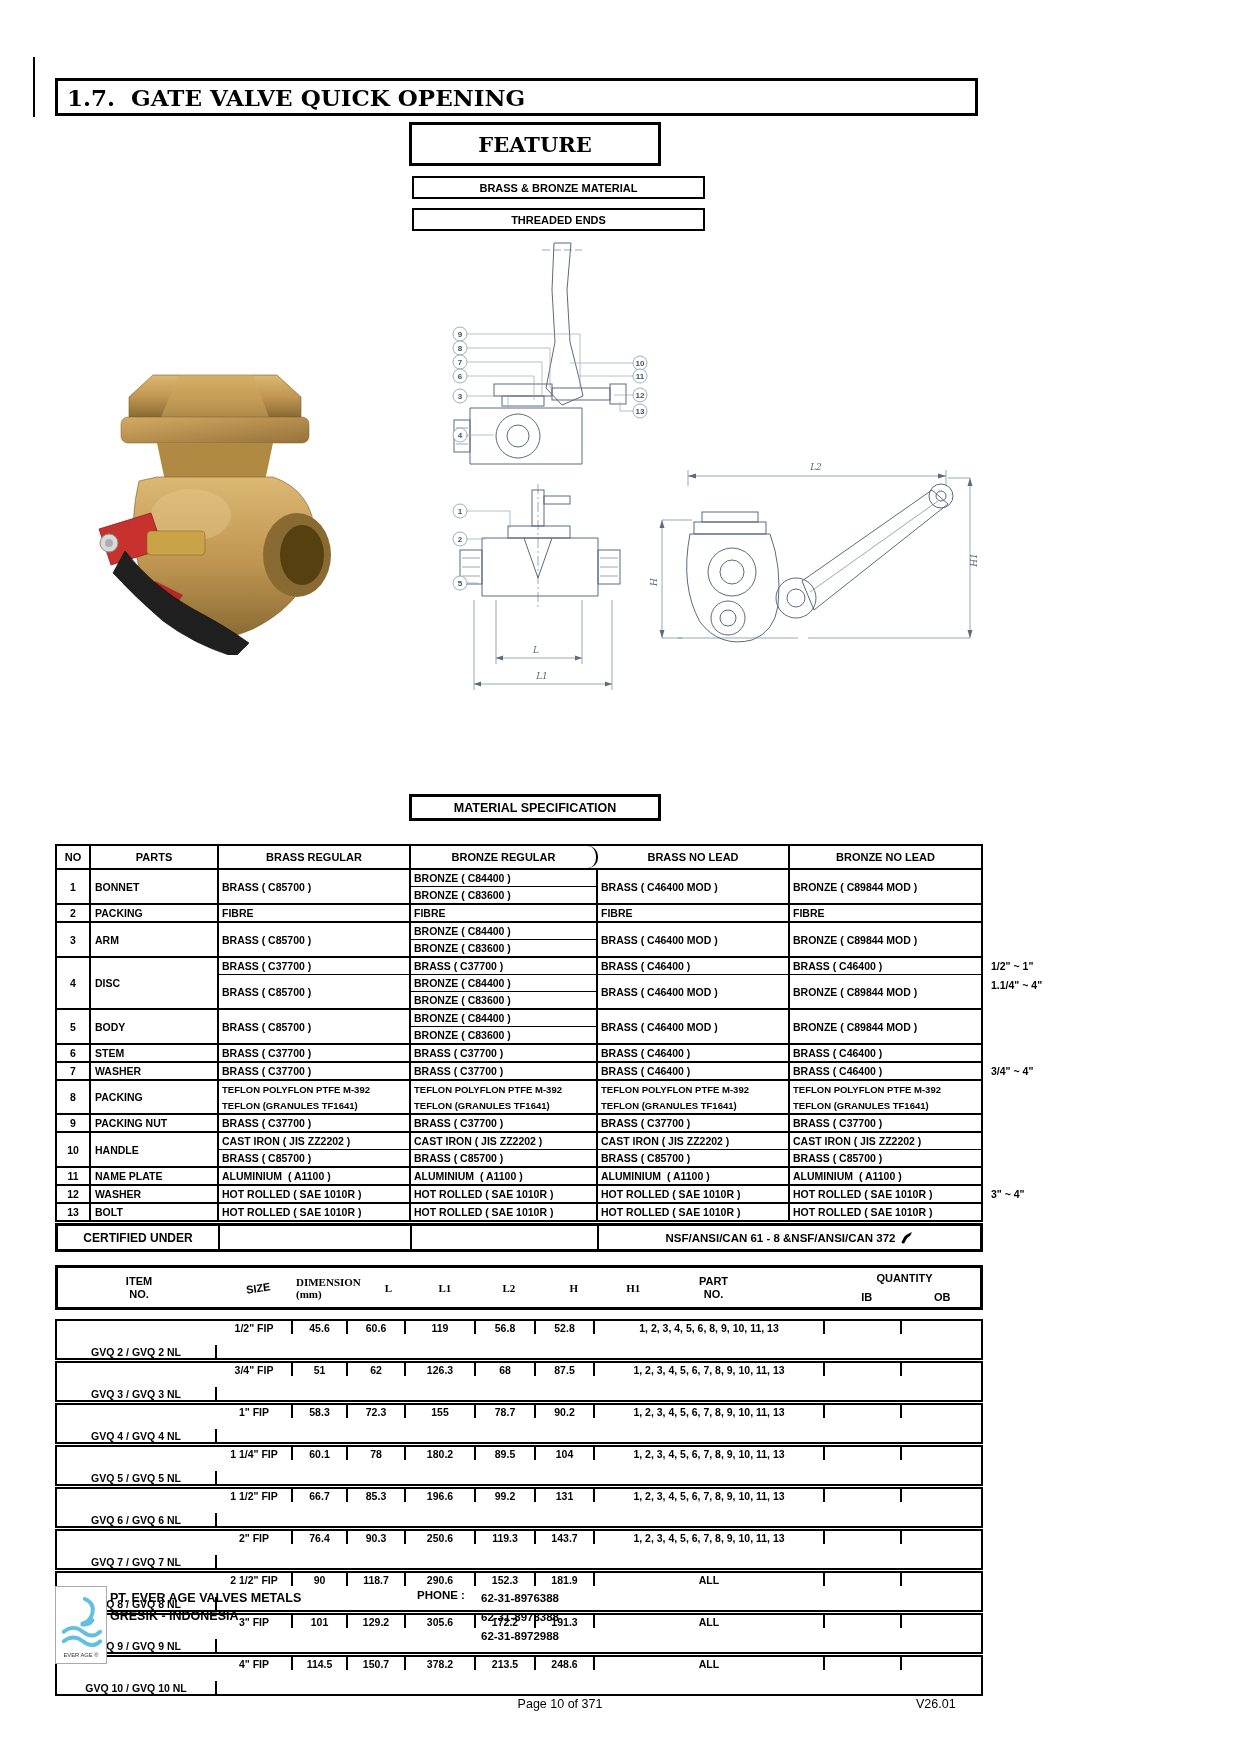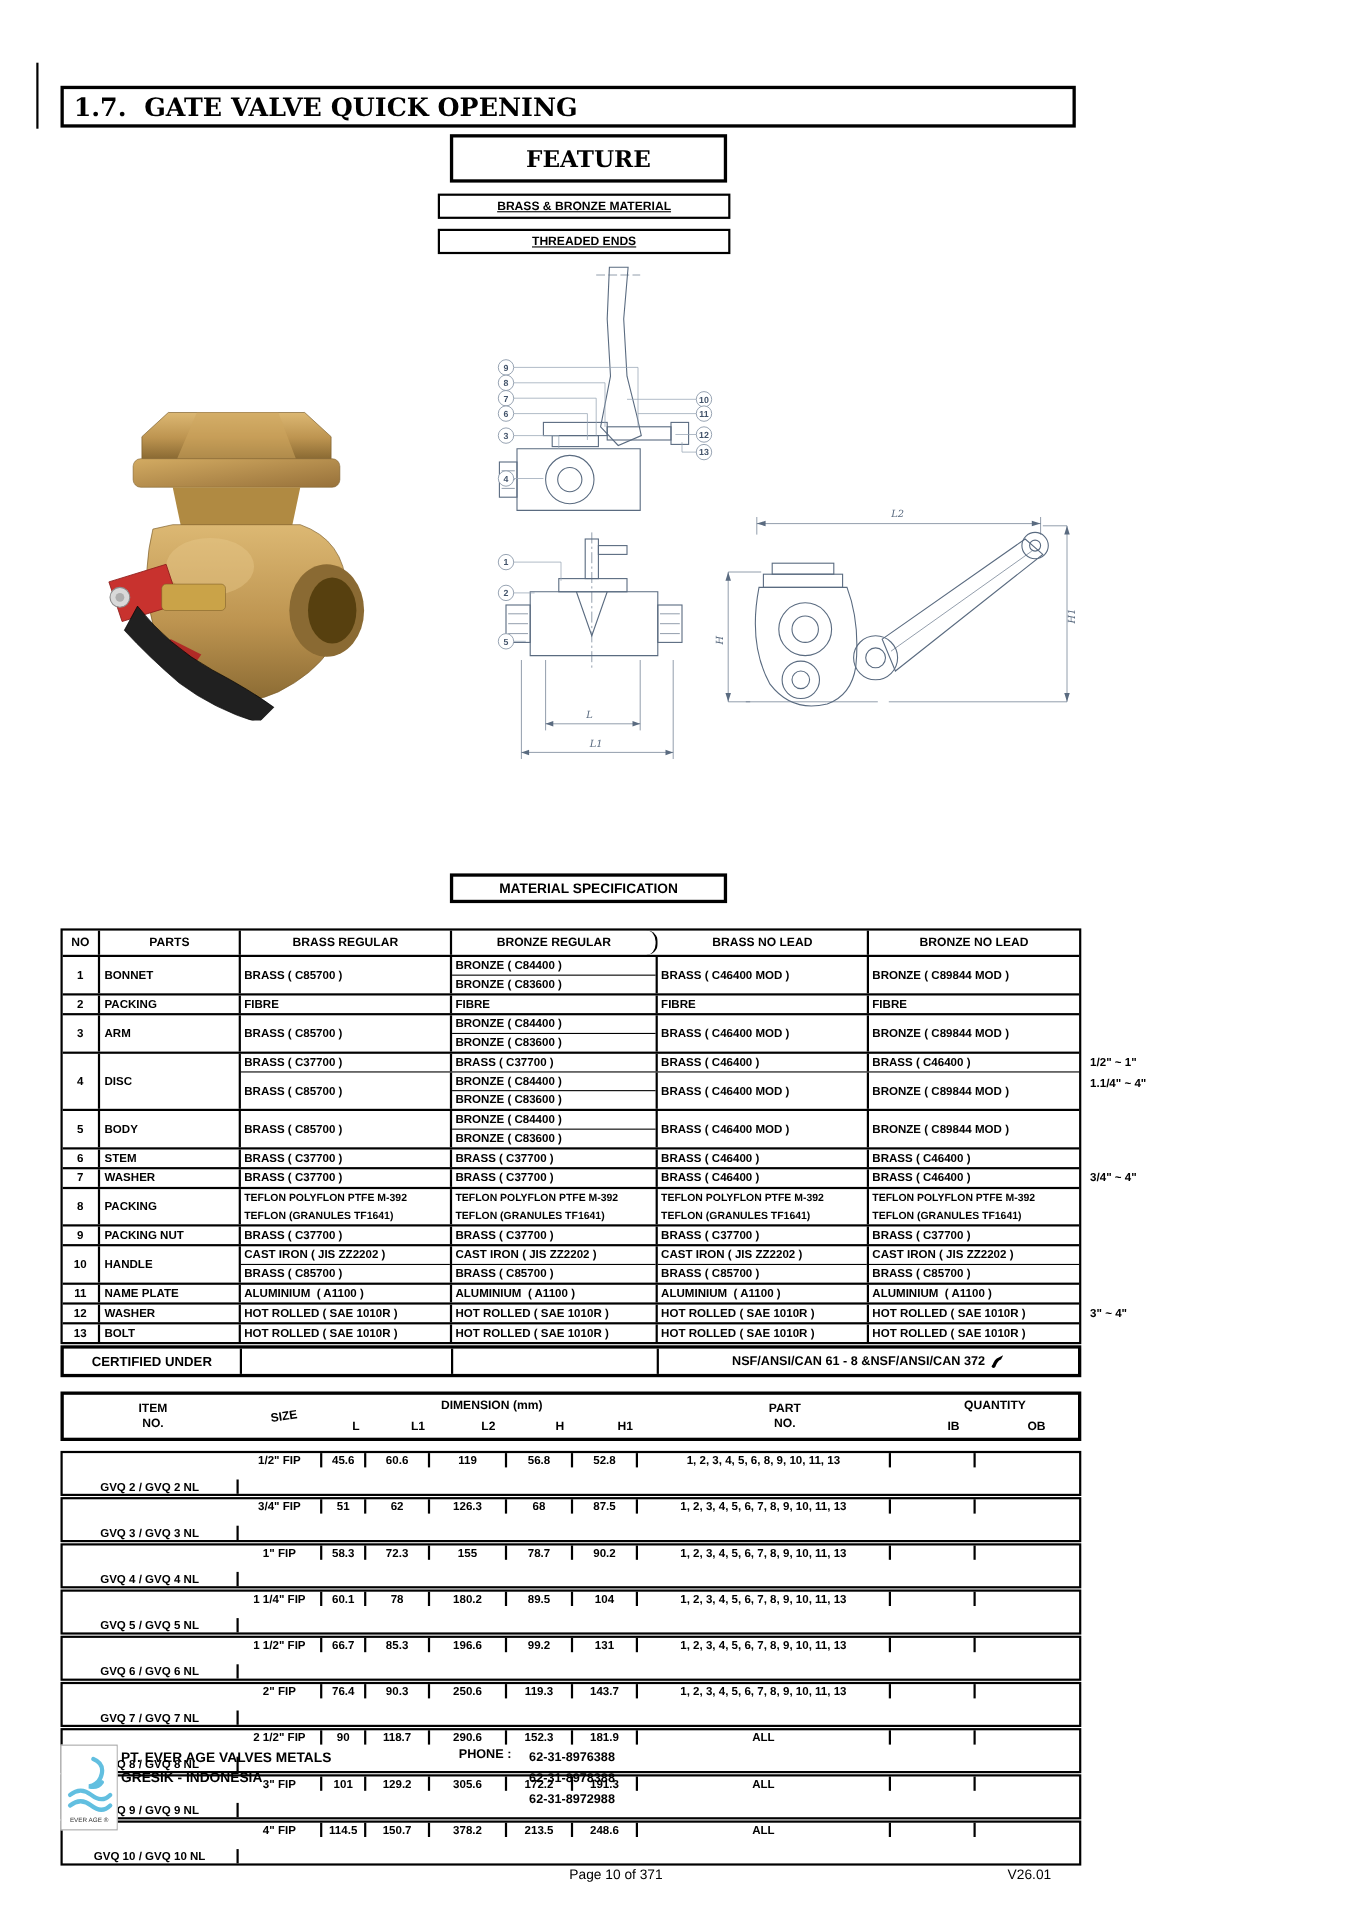--- a/index.html
+++ b/index.html
@@ -7,21 +7,21 @@
         font-family:"Liberation Sans",sans-serif;color:#000;overflow:hidden;}
   .abs{position:absolute;box-sizing:border-box;}
   .ctr{display:flex;align-items:center;justify-content:center;text-align:center;}
 
   
   #margin-tick{left:33px;top:57px;width:2px;height:60px;background:#000;}
   #title-box{left:55px;top:78px;width:923px;height:38px;border:3px solid #000;
              font:700 23px "DejaVu Serif",serif;line-height:33px;padding-left:9px;white-space:pre;}
   #feature-box{left:409px;top:122px;width:252px;height:44px;border:3px solid #000;
                font:700 21px "DejaVu Serif",serif;}
-  .sub-box{left:398px;width:266px;height:23px;border:2px solid #000;font:700 11px "Liberation Sans",sans-serif;text-decoration:underline;}
+  .sub-box{left:412px;width:293px;height:23px;border:2px solid #000;font:700 11px "Liberation Sans",sans-serif;}
   #feature-item-0{top:176px;}
   #feature-item-1{top:208px;}
   #matspec-box{left:409px;top:794px;width:252px;height:27px;border:3px solid #000;
                font:700 12.5px "Liberation Sans",sans-serif;}
 
   
   svg{display:block;}
   .draw{stroke:#5a6b80;fill:none;stroke-width:1;}
   .thin{stroke:#5a6b80;fill:none;stroke-width:.6;}
   .dimtxt{font:italic 9px "DejaVu Serif",serif;fill:#5a6b80;stroke:none;}
@@ -67,38 +67,38 @@
   .c-cell:nth-child(2){width:192px;}
   .c-cell:nth-child(3){width:187px;}
   .c-cell:nth-child(4){flex:1;border-right:none;gap:4px;text-align:right;}
 
   
   #dim-header{left:55px;top:1265px;width:928px;height:45px;border:3px solid #000;display:flex;
               font:700 11px "Liberation Sans",sans-serif;}
   .dh-item{width:162px;display:flex;flex-direction:column;align-items:center;justify-content:center;line-height:13px;}
   .dh-size{width:76px;display:flex;align-items:center;justify-content:center;}
   .dh-size span{transform:rotate(-8deg);display:inline-block;}
-  .dh-dims{width:302px;display:flex;flex-direction:column;}
+  .dh-dims{width:302px;display:flex;flex-direction:row;font-family:Liberation Serif, serif;}
   .dh-dims-top{flex:1;display:flex;align-items:center;justify-content:center;}
   .dh-dims-bot{flex:1;display:flex;}
   .dh-d{display:flex;align-items:center;justify-content:center;}
   .dh-d:nth-child(1){width:55px;} .dh-d:nth-child(2){width:58px;} .dh-d:nth-child(3){width:70px;}
   .dh-d:nth-child(4){width:60px;} .dh-d:nth-child(5){width:59px;}
   .dh-part{width:231px;display:flex;flex-direction:column;align-items:center;justify-content:center;line-height:13px;}
   .dh-qty{flex:1;display:flex;flex-direction:column;}
   .dh-qty-top{flex:1;display:flex;align-items:center;justify-content:center;}
   .dh-qty-bot{flex:1;display:flex;}
   .dh-q{flex:1;display:flex;align-items:center;justify-content:center;}
 
   
   #dim-rows{left:55px;top:1319px;width:928px;}
   .d-row{display:flex;border:2px solid #000;margin-bottom:1px;box-sizing:border-box;}
   .d-cell{box-sizing:border-box;border-right:2px solid #000;height:13px;display:flex;align-items:center;justify-content:center;
           font:700 10.5px "Liberation Sans",sans-serif;white-space:pre;}
-  .d-item{width:160px;margin-top:24px;} .d-size{width:76px;} .d-l{width:40px;} .d-l1{width:58px;} .d-l2{width:70px;}
+  .d-item{width:160px;margin-top:24px;} .d-size{width:76px;} .d-l{width:55px;} .d-l1{width:58px;} .d-l2{width:70px;}
   .d-h{width:60px;} .d-h1{width:59px;} .d-part{width:230px;} .d-ib{width:77px;} .d-ob{flex:1;border-right:none;}
 
   
   #logo-box{left:55px;top:1586px;width:52px;height:78px;border:1px solid #aaa;background:#fdfdfd;}
   #company-block{left:110px;top:1589px;font:700 12.5px "Liberation Sans",sans-serif;line-height:18px;}
   #phone-label{left:417px;top:1589px;font:700 11.5px "Liberation Sans",sans-serif;}
   #phone-numbers{left:481px;top:1589px;font:700 11.5px "Liberation Sans",sans-serif;line-height:19px;}
   #fax-block{left:662px;top:1589px;font:700 11.5px "Liberation Sans",sans-serif;line-height:19px;}
   #page-number{left:430px;top:1697px;width:260px;text-align:center;font:12.5px "Liberation Sans",sans-serif;}
   #version{left:916px;top:1697px;font:12.5px "Liberation Sans",sans-serif;}

